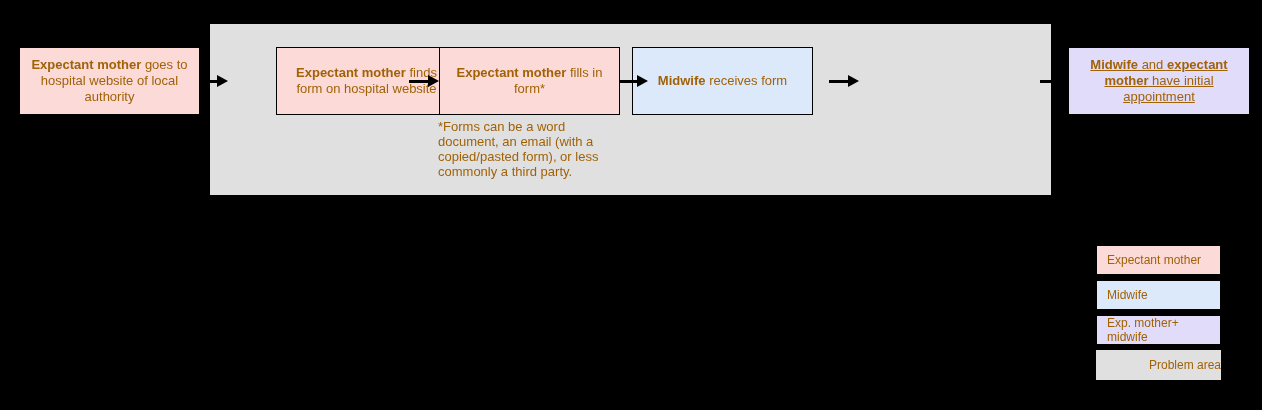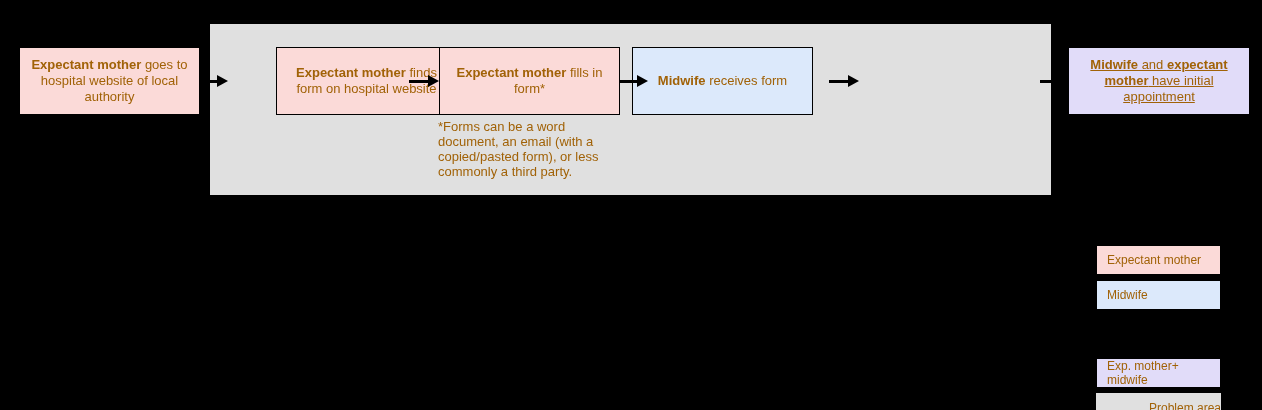--- a/index.html
+++ b/index.html
@@ -150,21 +150,21 @@
 
   <div class="footnote">*Forms can be a word document, an email (with a copied/pasted form), or less commonly a third party.</div>
 
   <div class="legend">
     <div class="legend-item bordered" style="background-color: rgb(251, 218, 216);">
       <span>Expectant mother</span>
     </div>
     <div class="legend-item bordered" style="background-color: rgb(220, 233, 251);">
       <span>Midwife</span>
     </div>
-    <div class="legend-item bordered" style="background-color: rgb(225, 220, 249); margin-top: 43px;">
+    <div class="legend-item bordered" style="background-color: rgb(225, 220, 249);">
       <span>Exp. mother+ midwife</span>
     </div>
     <div class="legend-item" style="background-color: rgb(224, 224, 224); justify-content: flex-end;">
       <span>Problem area</span>
     </div>
   </div>
 
 </div>
 
 </body></html>

